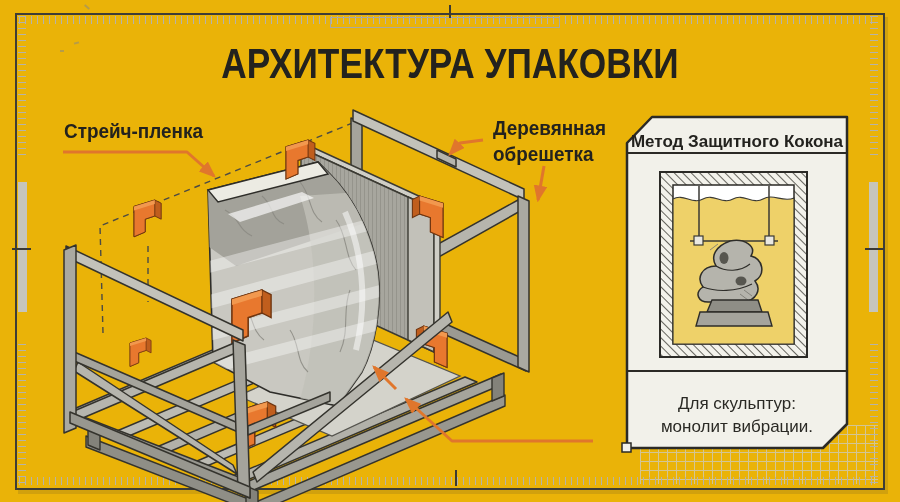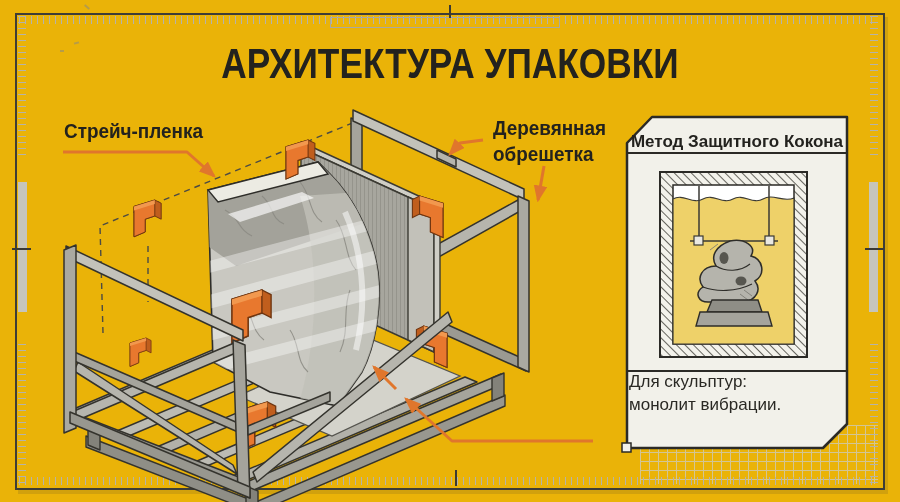--- a/index.html
+++ b/index.html
@@ -20,21 +20,21 @@
                    repeating-linear-gradient(180deg,#ccccc3 0 1px,transparent 1px 9px);}
   .speck{position:absolute;background:#8a897f;opacity:.55;z-index:0;}
   
   .title{position:absolute;left:0;top:41px;width:900px;text-align:center;
          font-size:42px;line-height:46px;font-weight:700;color:#23221e;
          transform:scaleX(.84);letter-spacing:0;z-index:3;}
   .lbl{position:absolute;font-weight:700;color:#23221e;font-size:21px;line-height:26px;z-index:3;}
   .cond{display:inline-block;transform:scaleX(.9);transform-origin:left top;}
   .panel-header{position:absolute;left:629px;top:132px;width:216px;text-align:center;
          font-size:17px;font-weight:700;color:#23221e;z-index:3;}
-  .panel-body{position:absolute;left:629px;top:370px;width:216px;
+  .panel-body{position:absolute;left:629px;top:392px;width:216px;text-align:center;
          font-size:17px;line-height:23px;font-weight:400;color:#2a2924;z-index:3;}
   svg.scene{position:absolute;left:0;top:0;z-index:1;}
 </style>
 </head>
 <body>
 
 <div class="stage">
 
   <div class="grid"></div>
   <div class="frame"></div>

